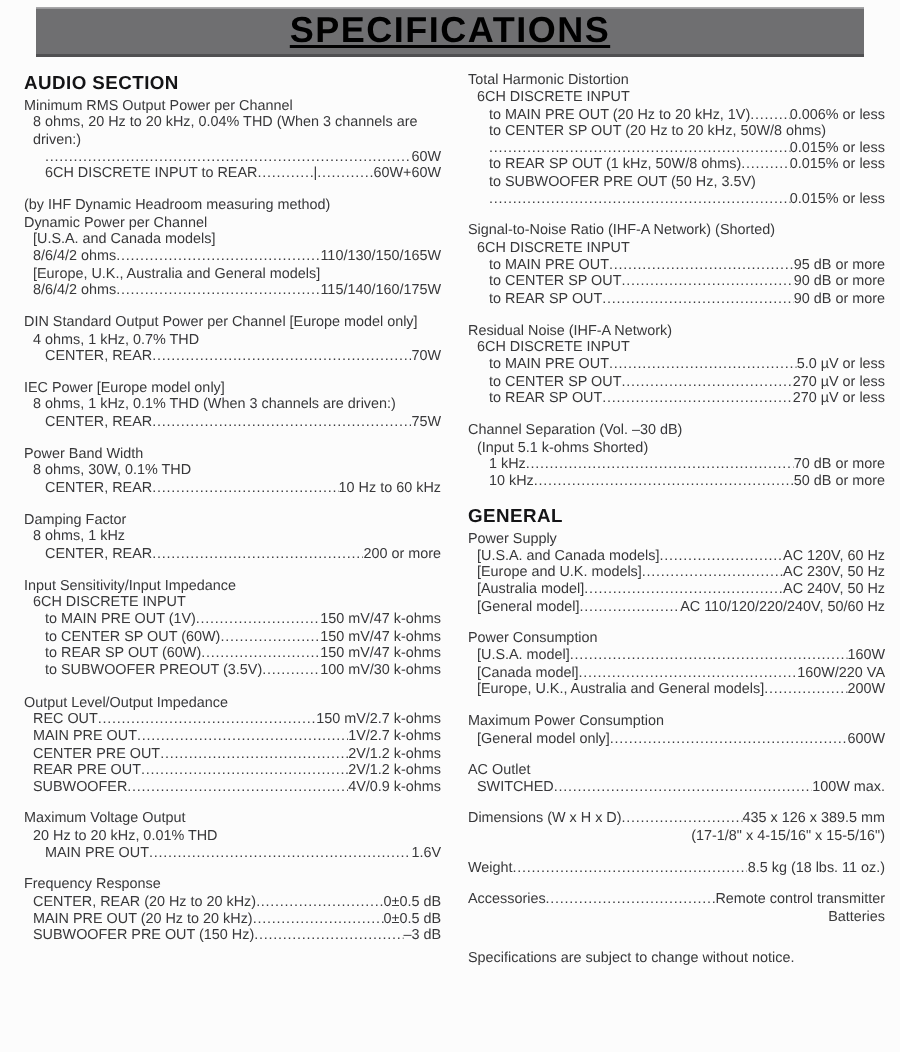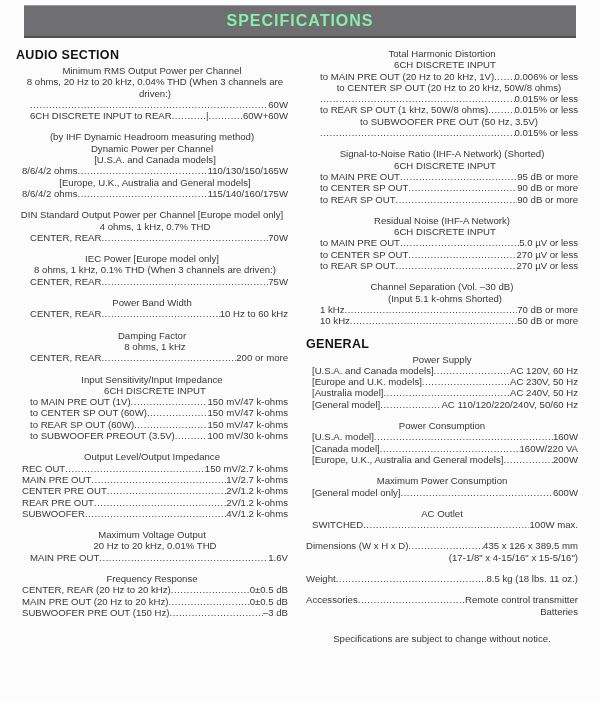--- a/index.html
+++ b/index.html
@@ -12,40 +12,40 @@
   }
   .header-bar {
     margin: 5px 24px 0 24px;
     height: 30px;
     background: var(--bar, #6f6f71);
     border-top: 1px solid #9a9a9c;
     border-bottom: 2px solid var(--bar-border, #505052);
     display: flex; align-items: center; justify-content: center;
   }
   .header-title {
-    color: #86efac; font-size: 16px; font-weight: bold;
-    letter-spacing: 1px; line-height: 1;
+    color: #000000; font-size: 24px; font-weight: bold;
+    letter-spacing: 1px; line-height: 1; text-decoration: underline;
   }
   .content {
     display: flex;
-    padding: 10px 22px 0 16px;
+    padding: 10px 10px 0 16px;
     gap: 18px;
   }
   .col { flex: 1 1 0; min-width: 0; font-size: 9.6px; line-height: 11.3px; }
   .sec-heading {
     font-size: 12.5px; line-height: 14px; font-weight: bold;
     color: var(--heading, #141416); letter-spacing: 0.3px;
     margin: 0 0 3px 0;
   }
   .group { margin: 0 0 10px 0; }
   .group.gap-before { margin-top: 16px; }
   .i0 { padding-left: 0; }
   .i1 { padding-left: 6px; }
   .i2 { padding-left: 14px; }
-  .pline { white-space: nowrap; text-align: center; }
+  .pline { white-space: nowrap; }
   .line { display: flex; align-items: baseline; }
   .lab { white-space: nowrap; text-align: right; }
   .dots { flex: 1 1 auto; min-width: 6px; overflow: hidden; white-space: nowrap; }
   .dots::after {
     content: "..........................................................................................................................................";
     letter-spacing: 0.5px;
   }
   .val { white-space: nowrap; }
   .rline { text-align: right; white-space: nowrap; }
 </style>
@@ -104,20 +104,21 @@
         <div class="pline i0">IEC Power [Europe model only]</div>
         <div class="pline i1">8 ohms, 1 kHz, 0.1% THD (When 3 channels are driven:)</div>
         <div class="line i2">
           <span class="lab">CENTER, REAR</span>
           <span class="dots"></span>
           <span class="val">75W</span>
         </div>
       </div>
       <div class="group">
         <div class="pline i0">Power Band Width</div>
+        <div class="pline i1">8 ohms, 30W, 0.1% THD</div>
         <div class="line i2">
           <span class="lab">CENTER, REAR</span>
           <span class="dots"></span>
           <span class="val">10 Hz to 60 kHz</span>
         </div>
       </div>
       <div class="group">
         <div class="pline i0">Damping Factor</div>
         <div class="pline i1">8 ohms, 1 kHz</div>
         <div class="line i2">
@@ -168,21 +169,21 @@
           <span class="val">2V/1.2 k-ohms</span>
         </div>
         <div class="line i1">
           <span class="lab">REAR PRE OUT</span>
           <span class="dots"></span>
           <span class="val">2V/1.2 k-ohms</span>
         </div>
         <div class="line i1">
           <span class="lab">SUBWOOFER</span>
           <span class="dots"></span>
-          <span class="val">4V/1.2 k-ohms</span>
+          <span class="val">4V/0.9 k-ohms</span>
         </div>
       </div>
       <div class="group">
         <div class="pline i0">Maximum Voltage Output</div>
         <div class="pline i1">20 Hz to 20 kHz, 0.01% THD</div>
         <div class="line i2">
           <span class="lab">MAIN PRE OUT</span>
           <span class="dots"></span>
           <span class="val">1.6V</span>
         </div>

